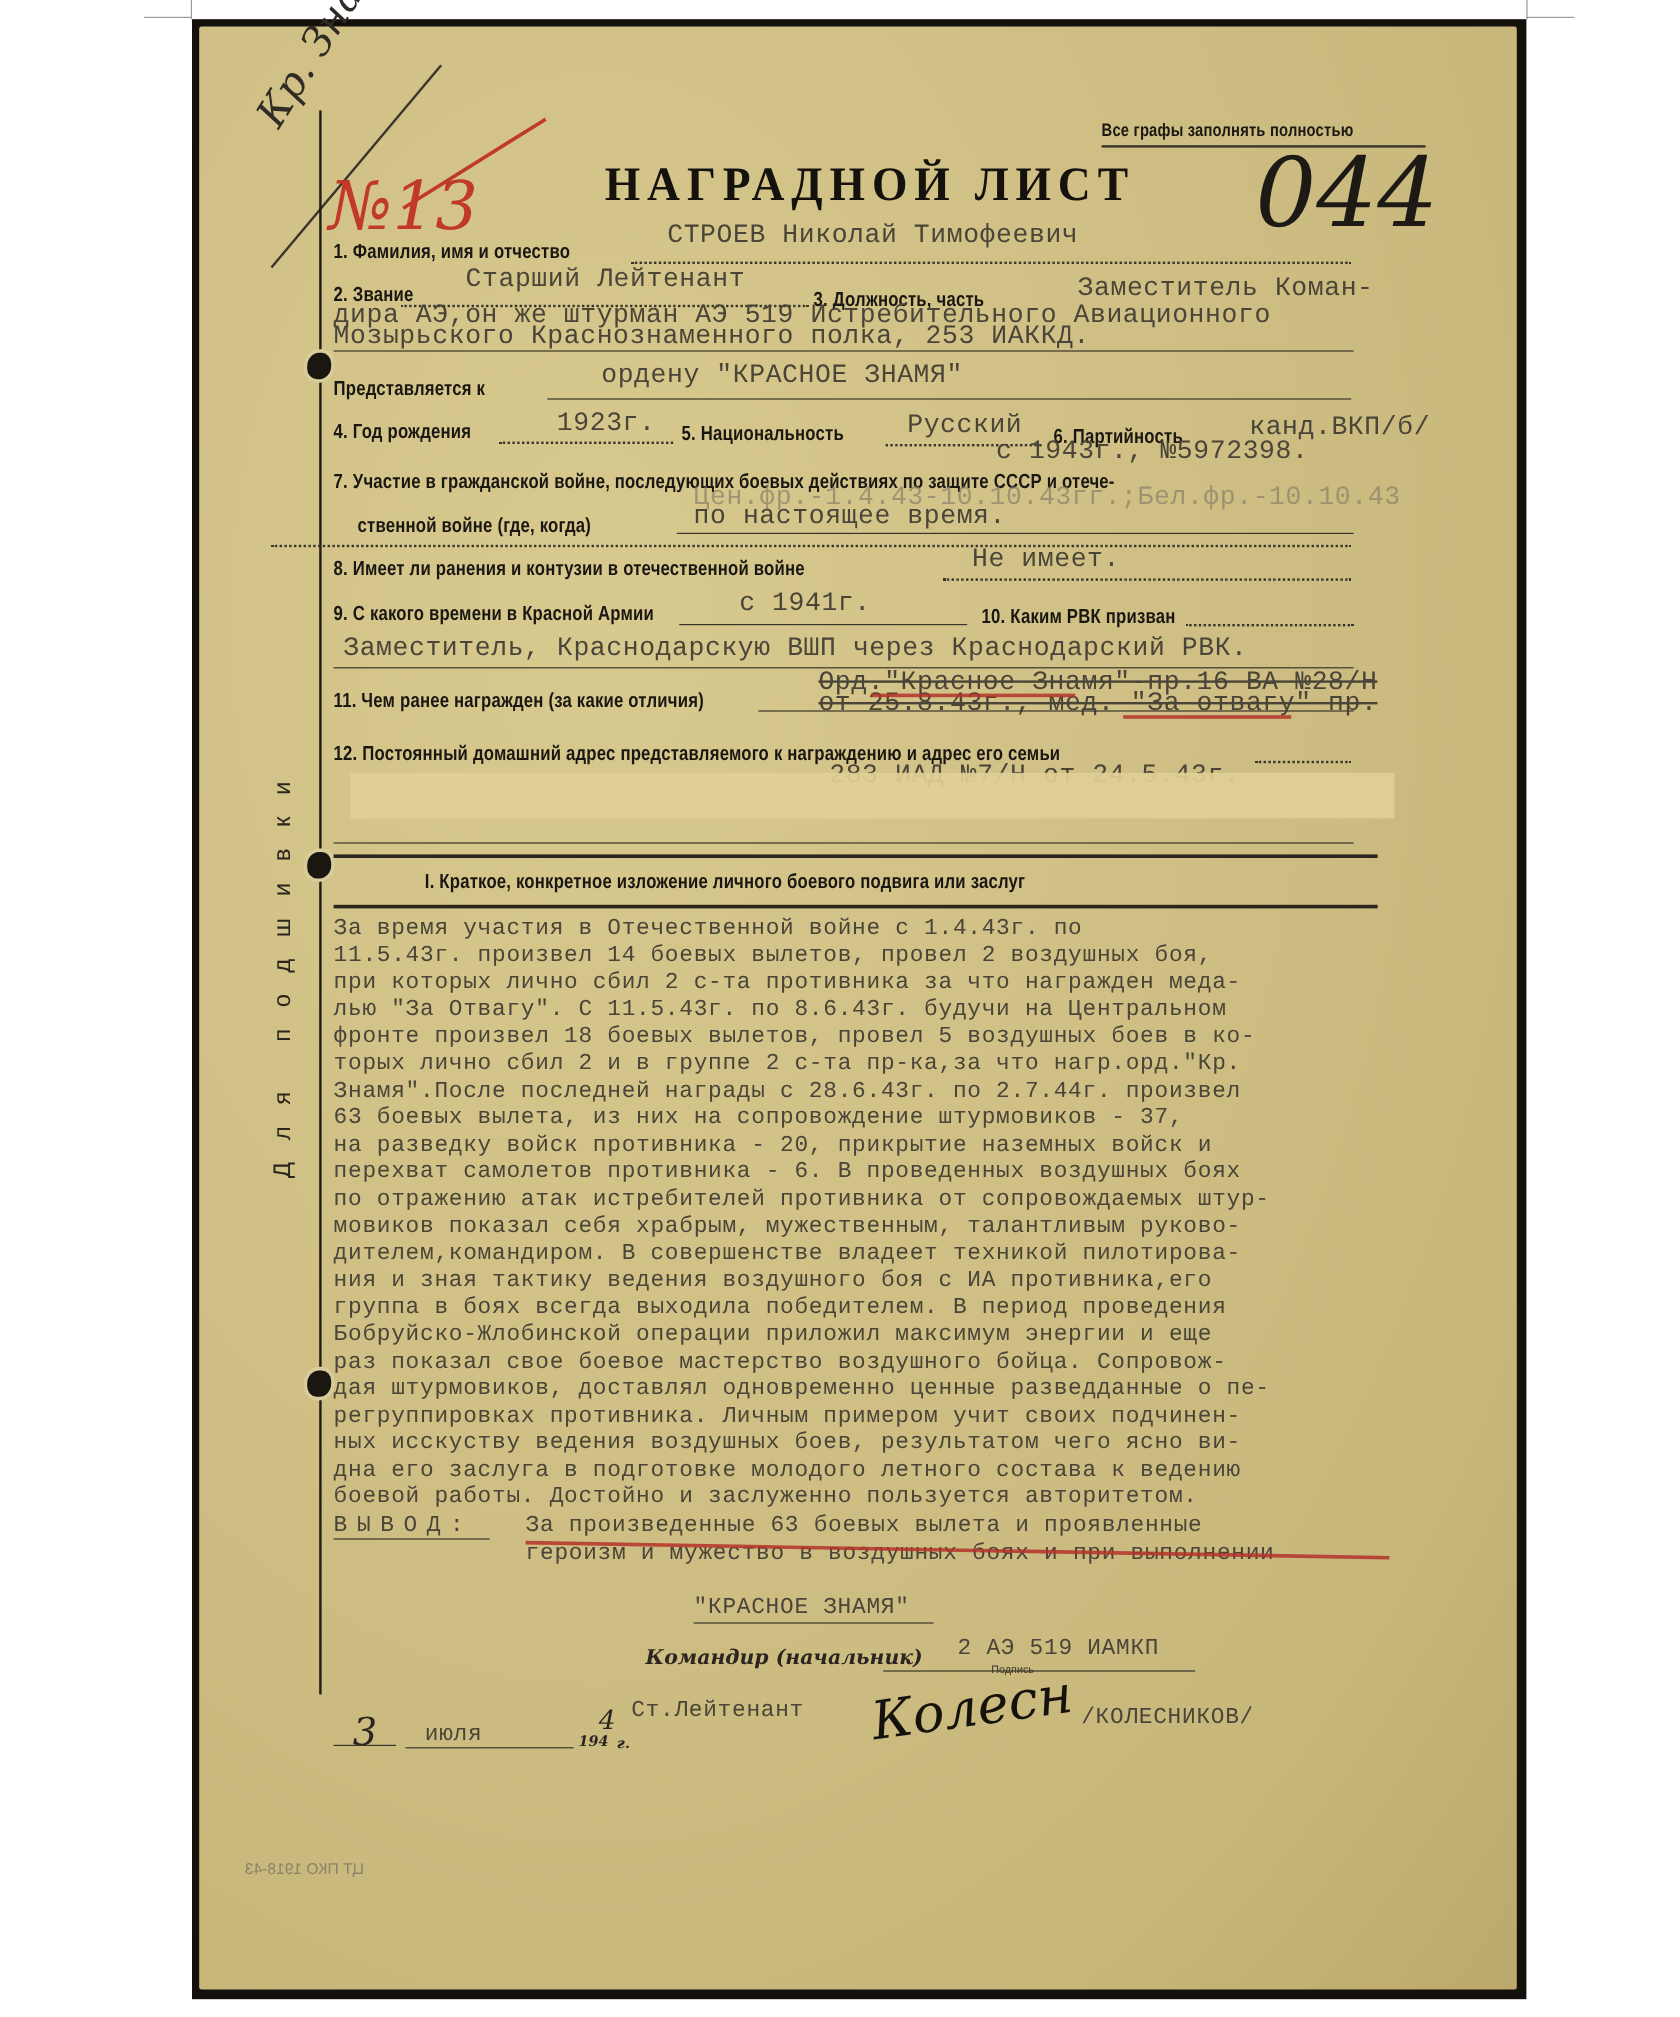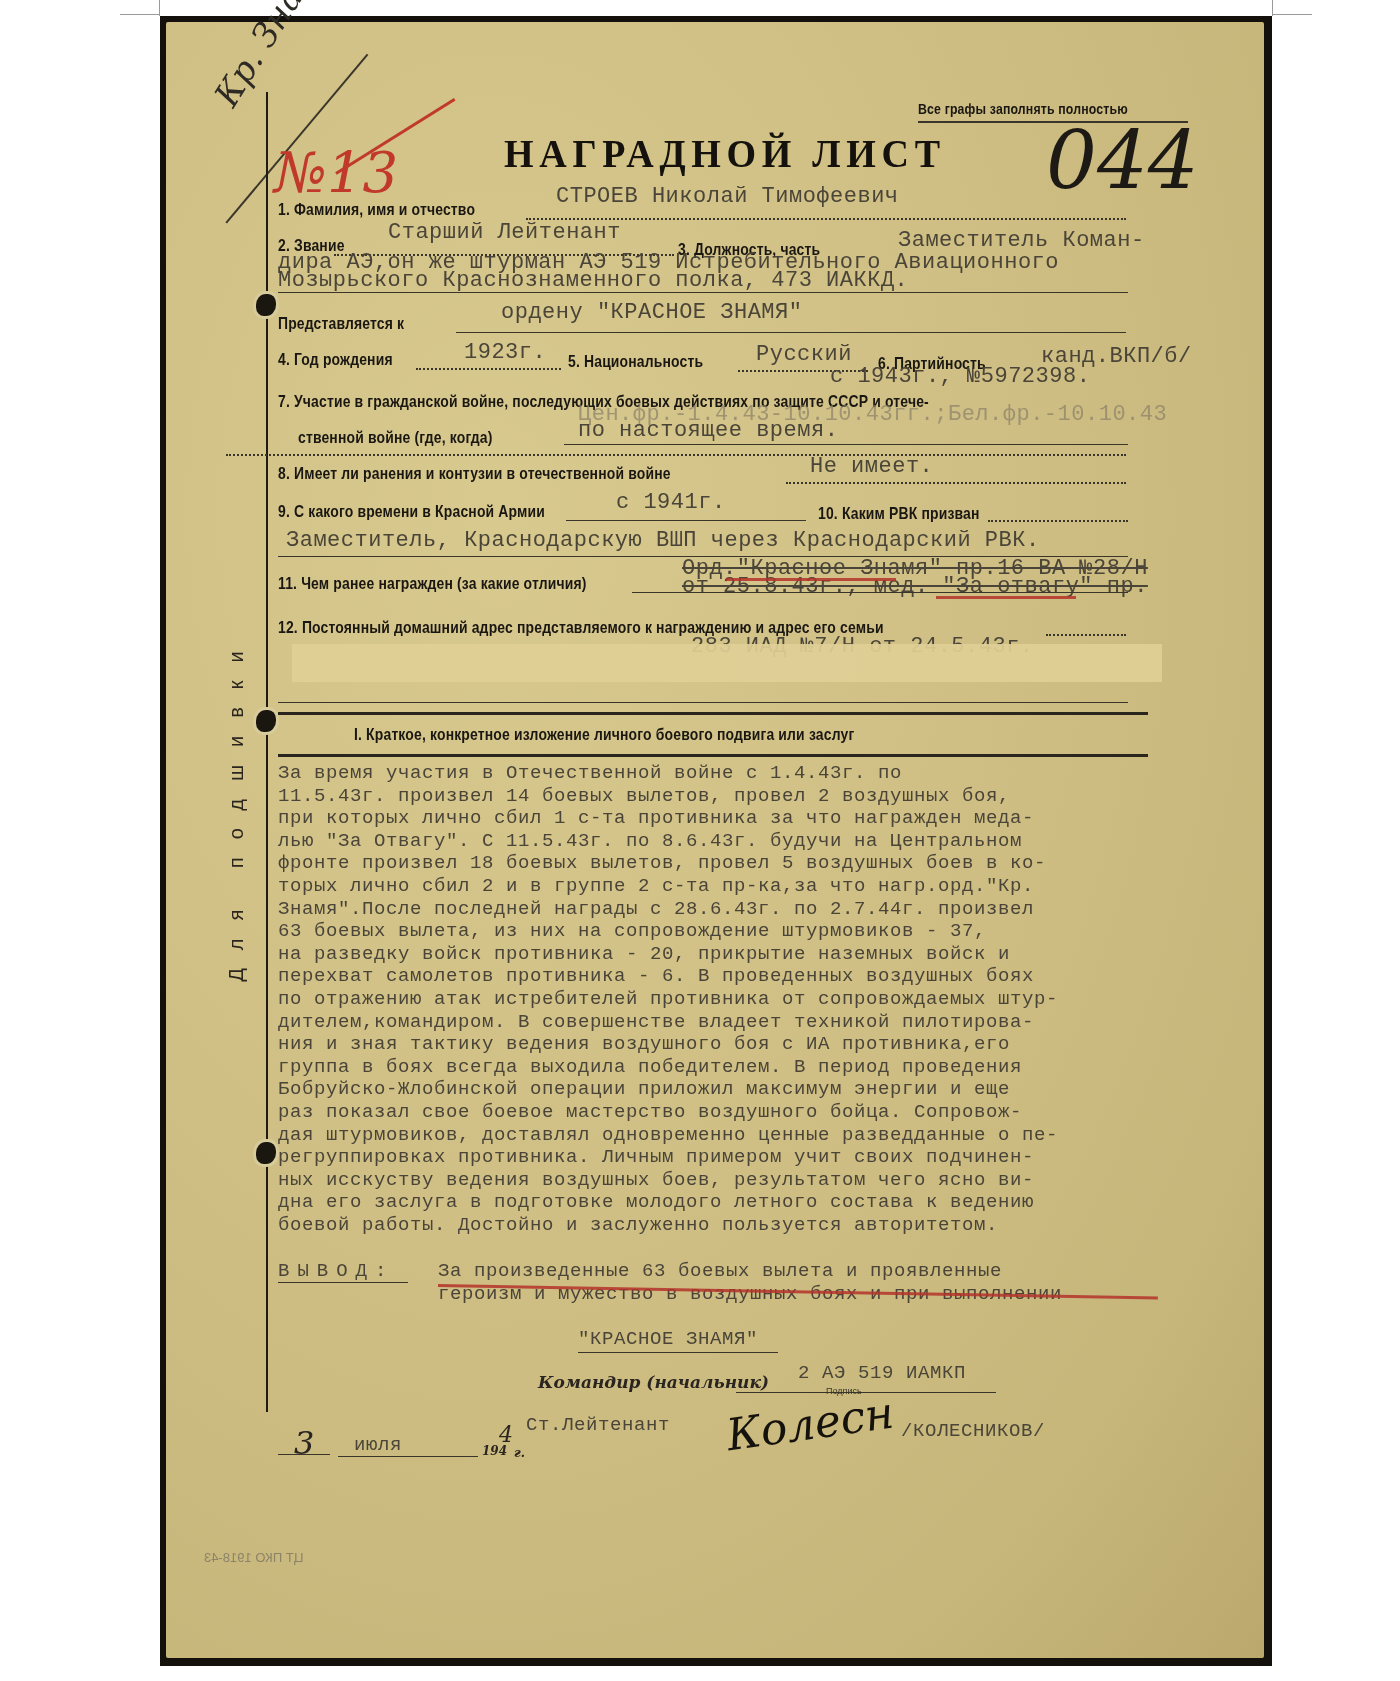--- a/index.html
+++ b/index.html
@@ -67,21 +67,21 @@
     <div class="abs printed" style="left:112px;top:178px;">1. Фамилия, имя и отчество</div>
     <div class="abs typed" style="left:390px;top:162px;">СТРОЕВ Николай Тимофеевич</div>
     <div class="dotline" style="left:360px;top:196px;width:600px;"></div>
 
     <div class="abs printed" style="left:112px;top:214px;">2. Звание</div>
     <div class="abs typed" style="left:222px;top:198px;">Старший Лейтенант</div>
     <div class="dotline" style="left:168px;top:232px;width:340px;"></div>
     <div class="abs printed" style="left:512px;top:218px;">3. Должность, часть</div>
     <div class="abs typed" style="left:732px;top:206px;">Заместитель Коман-</div>
     <div class="abs typed" style="left:112px;top:228px;">дира АЭ,он же штурман АЭ 519 Истребительного Авиационного</div>
-    <div class="abs typed" style="left:112px;top:246px;">Мозырьского Краснознаменного полка, 473 ИАККД.</div>
+    <div class="abs typed" style="left:112px;top:246px;">Мозырьского Краснознаменного полка, 253 ИАККД.</div>
     <div class="line" style="left:112px;top:270px;width:850px;"></div>
 
     <div class="abs printed" style="left:112px;top:292px;">Представляется к</div>
     <div class="abs typed" style="left:335px;top:278px;">ордену "КРАСНОЕ ЗНАМЯ"</div>
     <div class="line" style="left:290px;top:310px;width:670px;"></div>
 
     <div class="abs printed" style="left:112px;top:328px;">4. Год рождения</div>
     <div class="abs typed" style="left:298px;top:318px;">1923г.</div>
     <div class="dotline" style="left:250px;top:346px;width:145px;"></div>
     <div class="abs printed" style="left:402px;top:330px;">5. Национальность</div>
@@ -123,29 +123,30 @@
     <div class="redact" style="left:126px;top:622px;width:870px;height:38px;"></div>
     <div class="line" style="left:112px;top:680px;width:850px;"></div>
 
     <div class="thick" style="left:112px;top:690px;width:870px;"></div>
     <div class="abs printed" style="left:188px;top:703px;">I. Краткое, конкретное изложение личного боевого подвига или заслуг</div>
     <div class="thick" style="left:112px;top:732px;width:870px;"></div>
 
     <div class="abs" style="left:112px;top:740px;">
       <div class="body-typed">    За время участия в Отечественной войне с 1.4.43г. по</div>
       <div class="body-typed">11.5.43г. произвел 14 боевых вылетов, провел 2 воздушных боя,</div>
-      <div class="body-typed">при которых лично сбил 1 с-та противника за что награжден меда-</div>
+      <div class="body-typed">при которых лично сбил 2 с-та противника за что награжден меда-</div>
       <div class="body-typed">лью "За Отвагу". С 11.5.43г. по 8.6.43г. будучи на Центральном</div>
       <div class="body-typed">фронте произвел 18 боевых вылетов, провел 5 воздушных боев в ко-</div>
       <div class="body-typed">торых лично сбил 2 и в группе 2 с-та пр-ка,за что нагр.орд."Кр.</div>
       <div class="body-typed">Знамя".После последней награды с 28.6.43г. по 2.7.44г. произвел</div>
       <div class="body-typed">63 боевых вылета, из них на сопровождение штурмовиков - 37,</div>
       <div class="body-typed">на разведку войск противника - 20, прикрытие наземных войск и</div>
       <div class="body-typed">перехват самолетов противника - 6. В проведенных воздушных боях</div>
       <div class="body-typed">по отражению атак истребителей противника от сопровождаемых штур-</div>
+      <div class="body-typed">мовиков показал себя храбрым, мужественным, талантливым руково-</div>
       <div class="body-typed">дителем,командиром. В совершенстве владеет техникой пилотирова-</div>
       <div class="body-typed">ния и зная тактику ведения воздушного боя с ИА противника,его</div>
       <div class="body-typed">группа в боях всегда выходила победителем. В период проведения</div>
       <div class="body-typed">Бобруйско-Жлобинской операции приложил максимум энергии и еще</div>
       <div class="body-typed">раз показал свое боевое мастерство воздушного бойца. Сопровож-</div>
       <div class="body-typed">дая штурмовиков, доставлял одновременно ценные разведданные о пе-</div>
       <div class="body-typed">регруппировках противника. Личным примером учит своих подчинен-</div>
       <div class="body-typed">ных исскуству ведения воздушных боев, результатом чего ясно ви-</div>
       <div class="body-typed">дна его заслуга в подготовке молодого летного состава к ведению</div>
       <div class="body-typed">боевой работы. Достойно и заслуженно пользуется авторитетом.</div>

